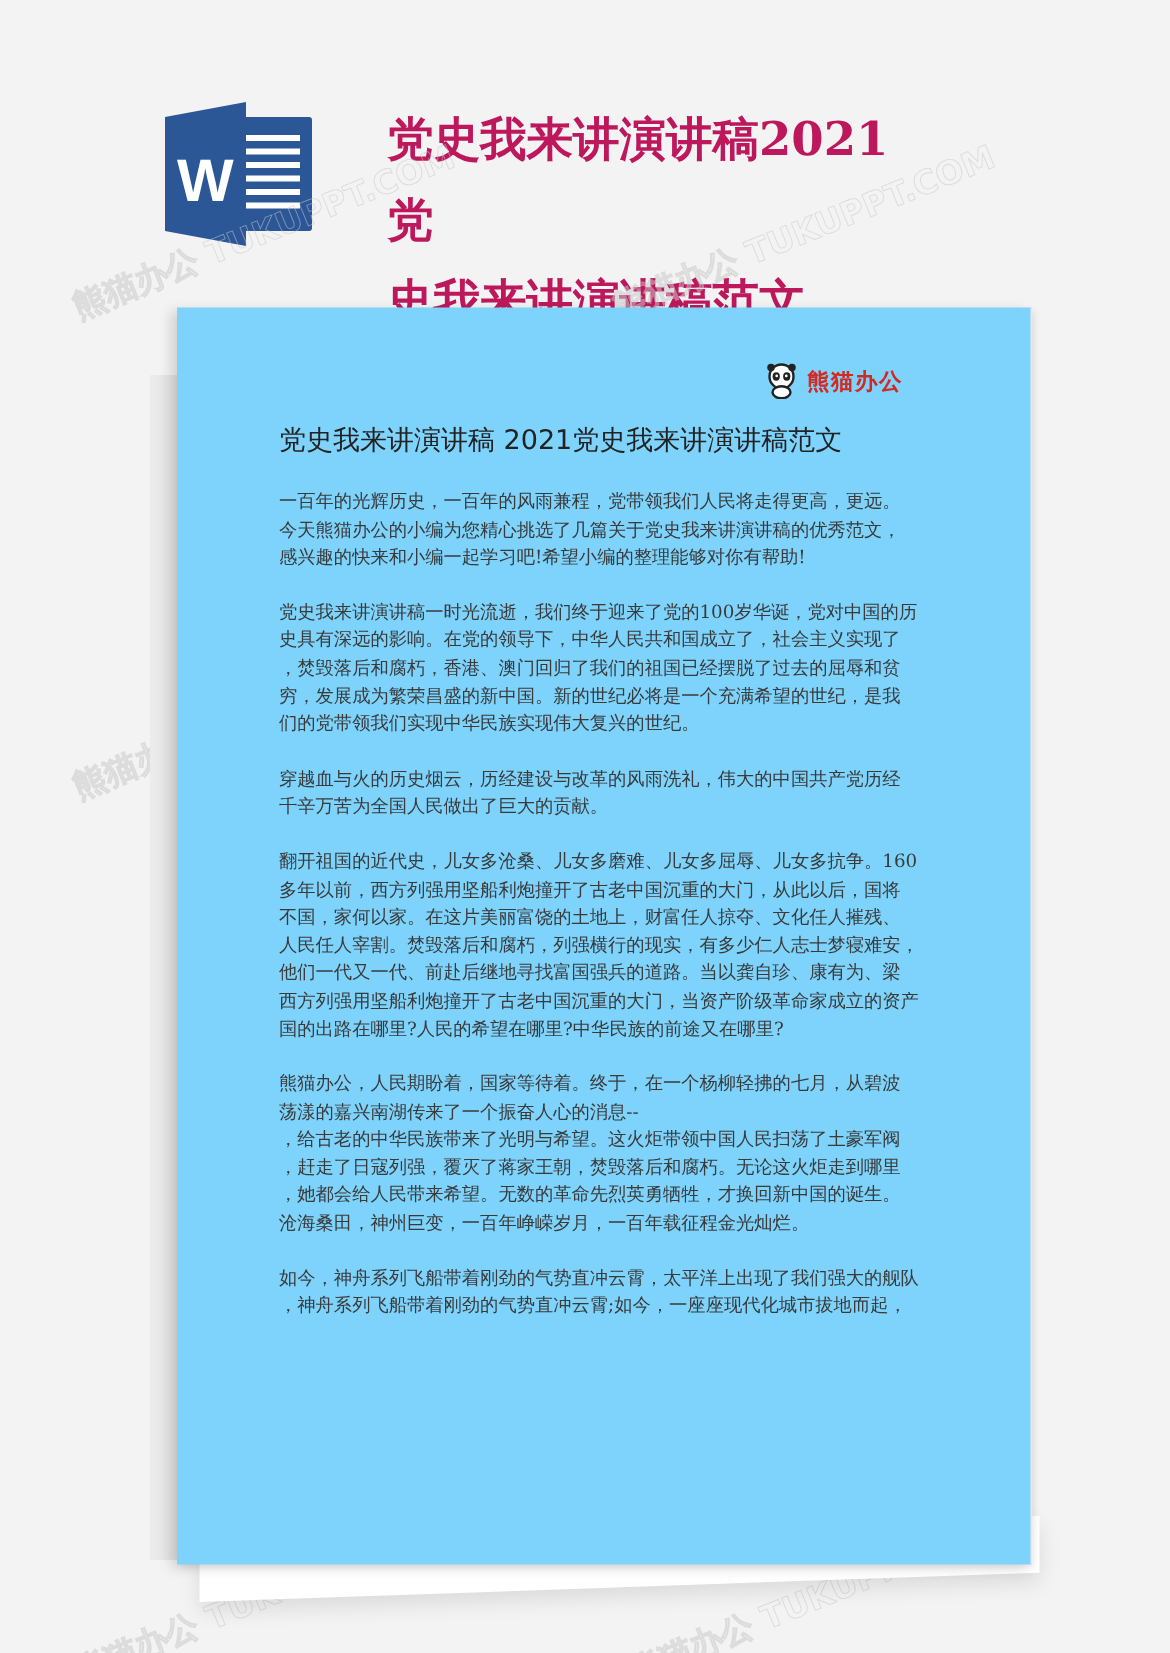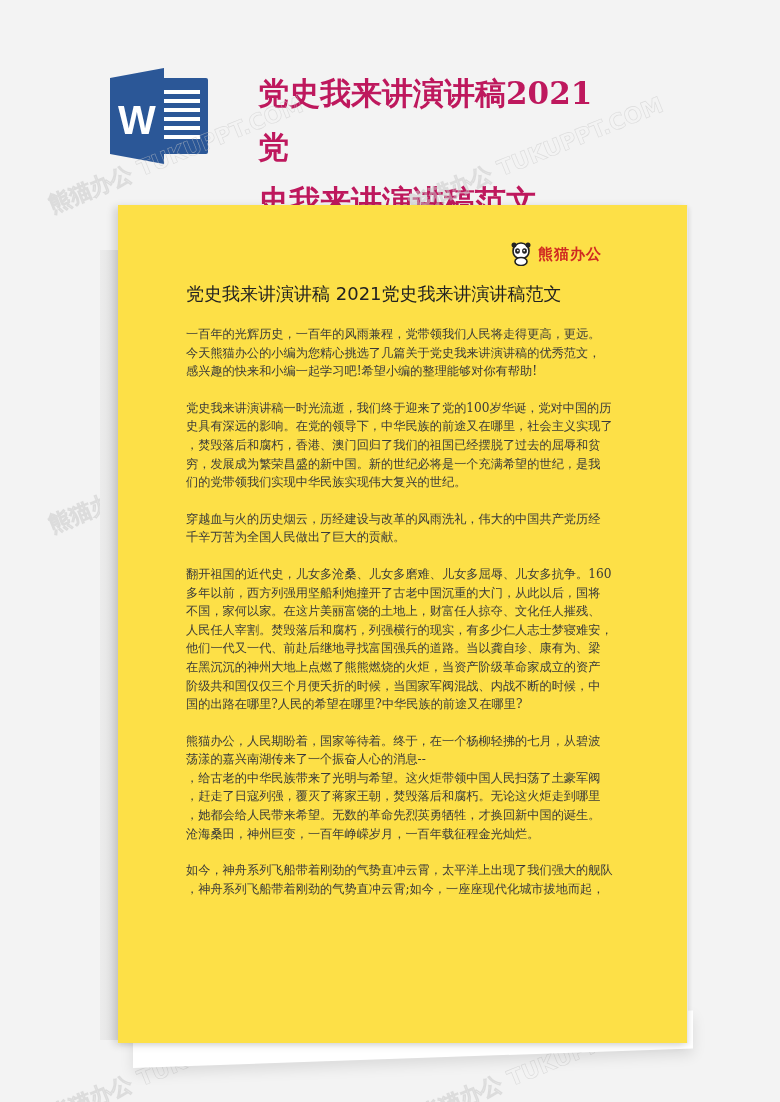--- a/index.html
+++ b/index.html
@@ -27,21 +27,21 @@
     transform: skewY(-2deg);
     transform-origin: left top;
     box-shadow: 0 6px 14px rgba(0,0,0,0.10);
   }
   .page-left-strip {
     position: absolute; left: 100px; top: 250px; width: 20px; height: 790px;
     background: linear-gradient(to right, #ececec, #e0e0e0);
   }
   .page {
     position: absolute; left: 118px; top: 205px; width: 570px; height: 838px;
-    background: #fde047;
+    background: #7dd3fc;
     box-shadow: -4px 2px 8px rgba(0,0,0,0.14), 2px 2px 4px rgba(0,0,0,0.06);
     border-right: 1px solid #e8e8e8;
   }
   .brand {
     position: absolute; left: 392px; top: 36px; height: 26px;
     display: flex; align-items: center; gap: 6px;
   }
   .brand-text {
     color: #d02a22; font-weight: bold; font-size: 15px;
     font-family: "DejaVu Sans", "Liberation Sans", sans-serif; letter-spacing: 1px;
@@ -119,37 +119,36 @@
   <div class="page-title">党史我来讲演讲稿 2021党史我来讲演讲稿范文</div>
 
   <div class="body">
     <div class="para">
       <span class="line">一百年的光辉历史，一百年的风雨兼程，党带领我们人民将走得更高，更远。</span>
       <span class="line">今天熊猫办公的小编为您精心挑选了几篇关于党史我来讲演讲稿的优秀范文，</span>
       <span class="line">感兴趣的快来和小编一起学习吧!希望小编的整理能够对你有帮助!</span>
     </div>
     <div class="para">
       <span class="line">党史我来讲演讲稿一时光流逝，我们终于迎来了党的100岁华诞，党对中国的历</span>
-      <span class="line">史具有深远的影响。在党的领导下，中华民族的前途又在哪里，社会主义实现了</span>
+      <span class="line">史具有深远的影响。在党的领导下，中华人民共和国成立了，社会主义实现了</span>
       <span class="line">，焚毁落后和腐朽，香港、澳门回归了我们的祖国已经摆脱了过去的屈辱和贫</span>
       <span class="line">穷，发展成为繁荣昌盛的新中国。新的世纪必将是一个充满希望的世纪，是我</span>
       <span class="line">们的党带领我们实现中华民族实现伟大复兴的世纪。</span>
     </div>
     <div class="para">
       <span class="line">穿越血与火的历史烟云，历经建设与改革的风雨洗礼，伟大的中国共产党历经</span>
       <span class="line">千辛万苦为全国人民做出了巨大的贡献。</span>
     </div>
     <div class="para">
       <span class="line">翻开祖国的近代史，儿女多沧桑、儿女多磨难、儿女多屈辱、儿女多抗争。160</span>
       <span class="line">多年以前，西方列强用坚船利炮撞开了古老中国沉重的大门，从此以后，国将</span>
       <span class="line">不国，家何以家。在这片美丽富饶的土地上，财富任人掠夺、文化任人摧残、</span>
       <span class="line">人民任人宰割。焚毁落后和腐朽，列强横行的现实，有多少仁人志士梦寝难安，</span>
       <span class="line">他们一代又一代、前赴后继地寻找富国强兵的道路。当以龚自珍、康有为、梁</span>
-      <span class="line">在黑沉沉的神州大地上点燃了熊熊燃烧的火炬，当资产阶级革命家成立的资产</span>
-      <span class="line">阶级共和国仅仅三个月便夭折的时候，当国家军阀混战、内战不断的时候，中</span>
+      <span class="line">西方列强用坚船利炮撞开了古老中国沉重的大门，当资产阶级革命家成立的资产</span>
       <span class="line">国的出路在哪里?人民的希望在哪里?中华民族的前途又在哪里?</span>
     </div>
     <div class="para">
       <span class="line">熊猫办公，人民期盼着，国家等待着。终于，在一个杨柳轻拂的七月，从碧波</span>
       <span class="line">荡漾的嘉兴南湖传来了一个振奋人心的消息--</span>
       <span class="line">，给古老的中华民族带来了光明与希望。这火炬带领中国人民扫荡了土豪军阀</span>
       <span class="line">，赶走了日寇列强，覆灭了蒋家王朝，焚毁落后和腐朽。无论这火炬走到哪里</span>
       <span class="line">，她都会给人民带来希望。无数的革命先烈英勇牺牲，才换回新中国的诞生。</span>
       <span class="line">沧海桑田，神州巨变，一百年峥嵘岁月，一百年载征程金光灿烂。</span>
     </div>

